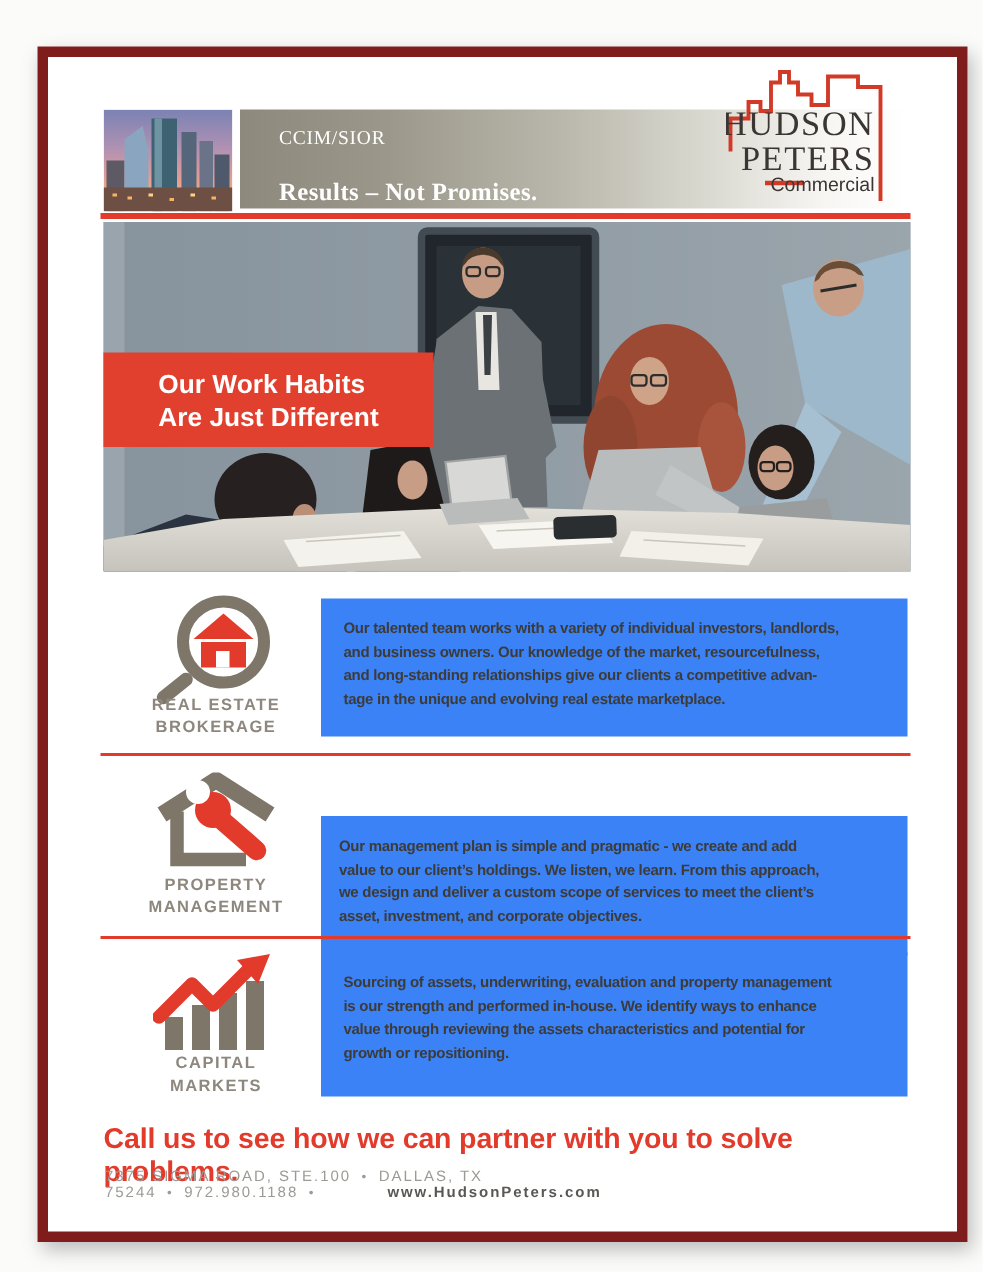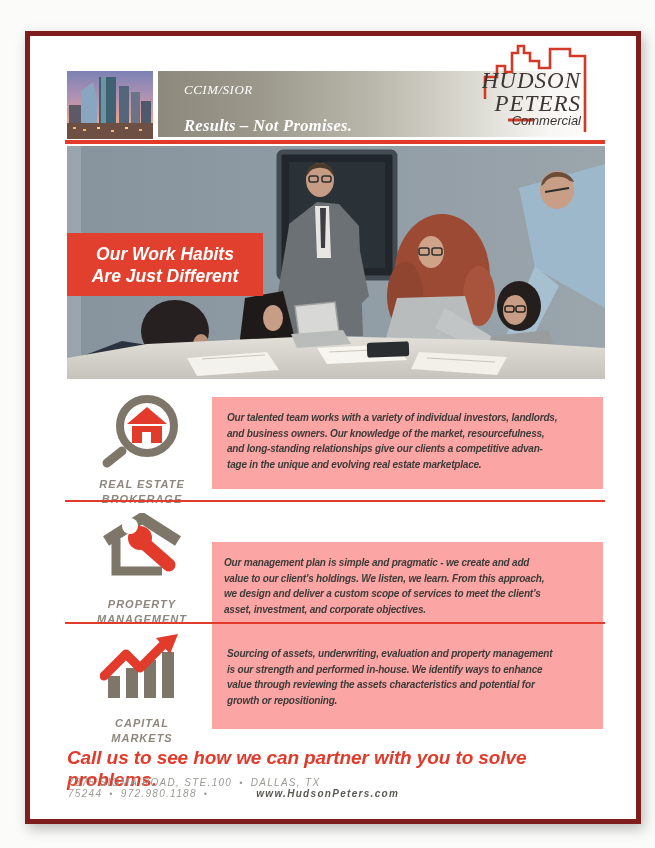--- a/index.html
+++ b/index.html
@@ -5,51 +5,50 @@
   html,body{margin:0;padding:0;}
   body{
     width:655px;height:848px;position:relative;
     background:#fbfbfa;
     font-family:"Liberation Sans", sans-serif;
     -webkit-font-smoothing:antialiased;
   }
   .abs{position:absolute;}
   .page{
     position:absolute;left:25px;top:31px;width:606px;height:783px;
-    background:#ffffff;border:5px solid #7f1d1d;
+    background:#ffffff;border:7px solid #7f1d1d;
     box-shadow:3px 5px 12px rgba(0,0,0,.25);
-    font-style:italic;
   }
   
   .thumb{left:37px;top:35px;width:86px;height:68px;overflow:hidden;}
   .banner{
     left:128px;top:35px;width:445px;height:66px;
     background:linear-gradient(to right,#8d8a7d 0%,#9b988b 22%,#b9b7ab 48%,#dddcd4 72%,#f7f6f3 88%,#ffffff 100%);
   }
   .banner-inner{padding:11px 0 0 26px;color:#ffffff;}
   .banner-top{font-family:"Liberation Serif",serif;font-size:13px;letter-spacing:.5px;}
   .banner-tag{font-family:"Liberation Serif",serif;font-size:16.5px;font-weight:bold;letter-spacing:.3px;margin-top:18px;}
   .logo{left:452px;top:5px;width:122px;height:97px;}
   .rule{left:35px;width:540px;background:#e23a2b;}
   .rule-header{top:104px;height:4px;}
   
   .hero{left:37px;top:110px;width:538px;height:233px;overflow:hidden;background:#8b97a1;}
   .hero-overlay{
-    left:37px;top:197px;width:196px;height:63px;background:#e2402e;
-    display:flex;align-items:center;justify-content:center;text-align:center;
+    left:37px;top:197px;width:220px;height:63px;background:#e2402e;
+    display:flex;align-items:center;justify-content:center;
     color:#ffffff;font-weight:bold;font-size:17.5px;line-height:22px;white-space:pre-line;
   }
   
   .icon-wrap{left:62px;width:100px;display:flex;justify-content:center;}
   .sec-label{
     left:47px;width:130px;text-align:center;font-weight:bold;font-size:11px;
-    letter-spacing:1px;color:#8d877d;line-height:15px;white-space:pre-line;margin-top:16px;
+    letter-spacing:1px;color:#8d877d;line-height:15px;white-space:pre-line;
   }
   .sec-box{
-    left:182px;width:391px;background:#fca5a5;
+    left:182px;width:391px;background:#3b82f6;
     color:#3d3b38;font-weight:bold;font-size:10px;letter-spacing:-.2px;
     line-height:15.6px;white-space:pre-line;
     padding:13px 0 0 15px;box-sizing:border-box;
   }
   .rule-div{height:2px;}
   
   .cta{left:37px;top:711px;width:540px;color:#e23a2b;font-weight:bold;font-size:19px;letter-spacing:-.1px;}
   .addr{left:38px;top:741px;width:540px;font-size:10px;color:#9c9a95;letter-spacing:1.3px;}
   .addr .sep{color:#9c9a95;margin:0 7px;font-size:9px;}
   .addr .site{font-weight:bold;color:#5a5855;margin-left:41px;}

